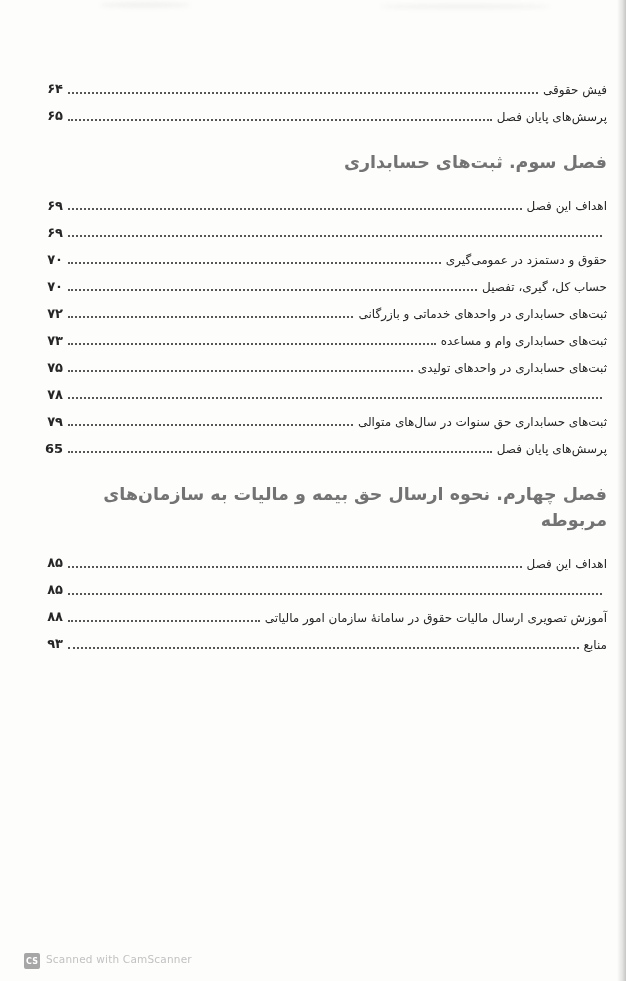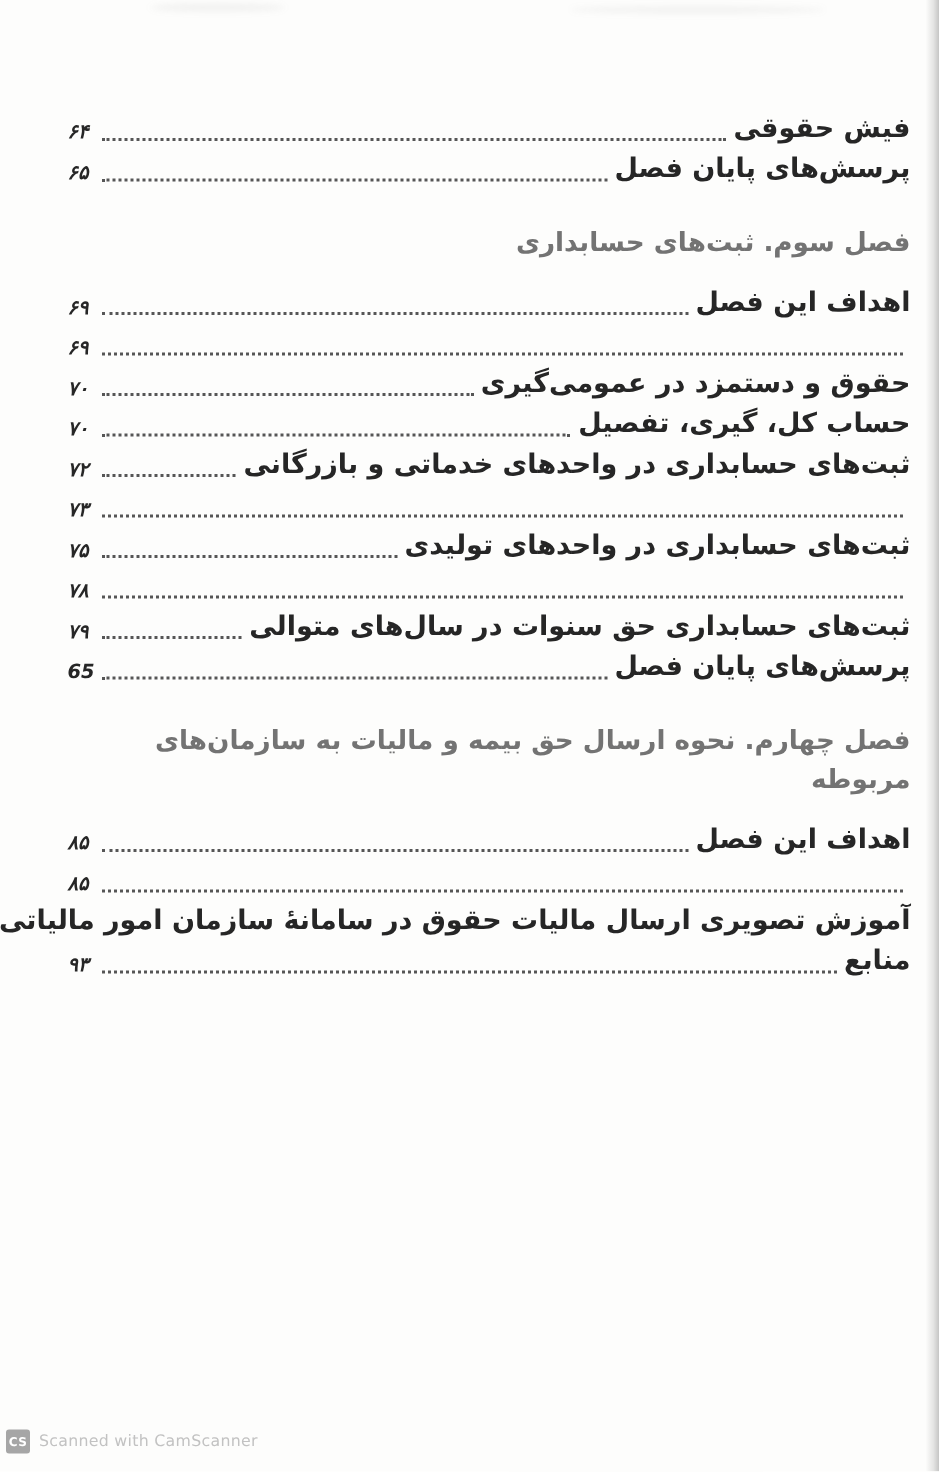--- a/index.html
+++ b/index.html
@@ -47,49 +47,47 @@
     color: #737373;
     margin: 24px 0 13px 0;
     line-height: 1.45;
   }
   .toc-entry {
     display: flex;
     align-items: flex-end;
     height: 27px;
   }
   .entry-title {
-    font-size: 18px;
-    font-weight: bold;
+    font-size: 12px;
+    font-weight: normal;
     white-space: nowrap;
     line-height: 1.45;
     color: #262626;
   }
   .leader {
     flex: 1 1 auto;
     min-width: 10px;
     border-bottom: 2px dotted #565656;
     margin: 0 5px;
     transform: translateY(-5px);
   }
   .entry-page {
     font-size: 13px;
     font-weight: bold;
     min-width: 18px;
-    text-align: left;
+    text-align: right;
     color: #262626;
     line-height: 1.45;
-    font-style: italic;
   }
 
   .watermark {
     position: absolute;
-    left: 4px;
+    left: 24px;
     bottom: 12px;
     display: flex;
-    align-items: center;
     gap: 6px;
     direction: ltr;
   }
   .cs-badge {
     width: 16px; height: 16px;
     background: #a6a6a6;
     color: #ffffff;
     font-size: 8px;
     font-weight: bold;
     display: flex;
@@ -144,20 +142,21 @@
           <span class="entry-title">حساب کل، گیری، تفصیل</span>
           <span class="leader"></span>
           <span class="entry-page">۷۰</span>
         </div>
         <div class="toc-entry">
           <span class="entry-title">ثبت‌های حسابداری در واحدهای خدماتی و بازرگانی</span>
           <span class="leader"></span>
           <span class="entry-page">۷۲</span>
         </div>
         <div class="toc-entry">
+          <span class="entry-title">ثبت‌های حسابداری وام و مساعده</span>
           <span class="leader"></span>
           <span class="entry-page">۷۳</span>
         </div>
         <div class="toc-entry">
           <span class="entry-title">ثبت‌های حسابداری در واحدهای تولیدی</span>
           <span class="leader"></span>
           <span class="entry-page">۷۵</span>
         </div>
         <div class="toc-entry">
           <span class="leader"></span>

